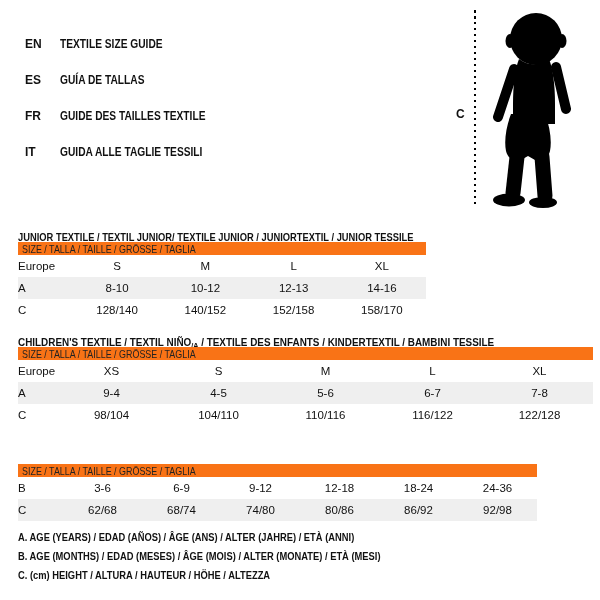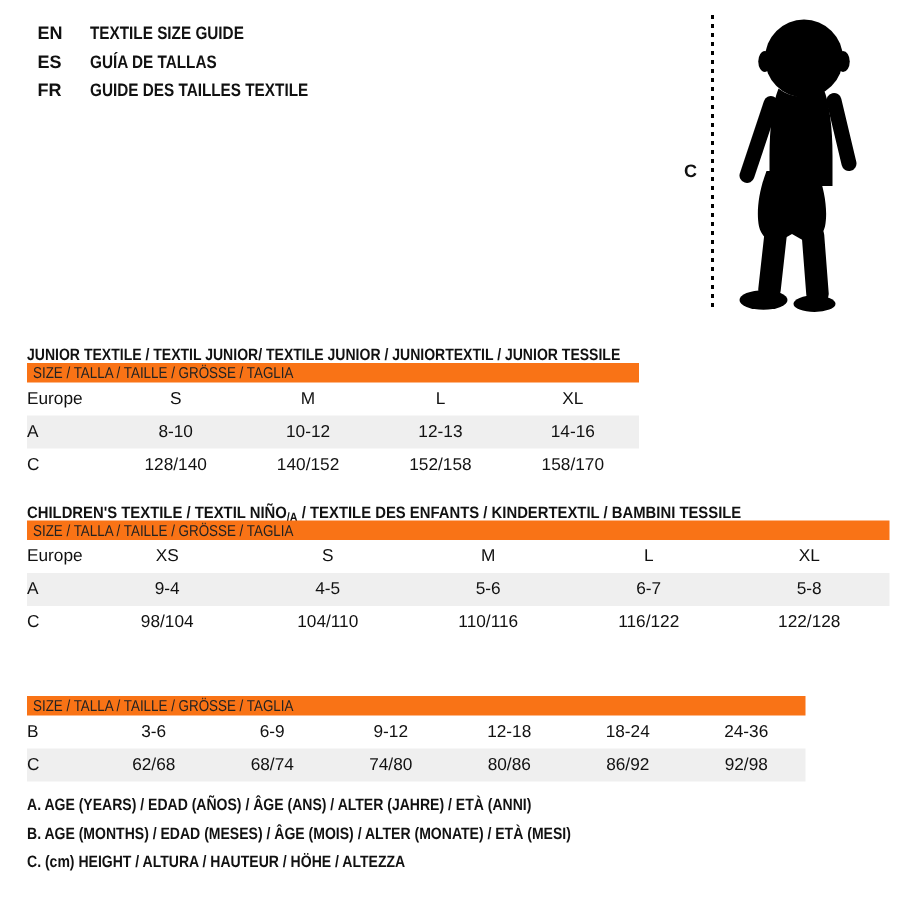--- a/index.html
+++ b/index.html
@@ -6,21 +6,21 @@
   .page { position:relative; width:600px; height:600px; background:#fff;
           font-family:"Liberation Sans", sans-serif; color:#111; overflow:hidden; }
 
   
   .cond { display:inline-block; white-space:nowrap; transform:scaleX(.85); transform-origin:0 50%; }
   .cond-n  { transform:scaleX(.90); }
   .cond-t  { transform:scaleX(.74); }
 
   
   .langs { position:absolute; left:25px; top:15px; font-weight:bold; font-size:12px; }
-  .lang-row { height:19px; display:flex; align-items:flex-start; }
+  .lang-row { height:19px; display:flex; align-items:flex-end;margin-top:17px; }
   .lang-code { width:35px; }
 
   
   .measure-line { position:absolute; left:474px; top:10px; width:2px; height:196px;
     background:repeating-linear-gradient(to bottom,#000 0 2.5px, transparent 2.5px 6px); }
   .figure-label { position:absolute; left:456px; top:107px; font-size:12px; font-weight:bold; }
   .baby-svg { position:absolute; left:484px; top:9px; }
 
   
   .sec-heading { position:absolute; left:18px; font-size:11px; font-weight:bold; white-space:nowrap;margin-top:12px; }
@@ -58,20 +58,24 @@
       <span class="lang-code">EN</span>
       <span class="cond">TEXTILE SIZE GUIDE</span>
     </div>
     <div class="lang-row">
       <span class="lang-code">ES</span>
       <span class="cond">GUÍA DE TALLAS</span>
     </div>
     <div class="lang-row">
       <span class="lang-code">FR</span>
       <span class="cond">GUIDE DES TAILLES TEXTILE</span>
+    </div>
+    <div class="lang-row">
+      <span class="lang-code">IT</span>
+      <span class="cond">GUIDA ALLE TAGLIE TESSILI</span>
     </div>
   </div>
 
   <div class="measure-line"></div>
   <div class="figure-label">C</div>
   <svg class="baby-svg" width="88" height="199" viewBox="0 0 88 199" xmlns="http://www.w3.org/2000/svg">
     <g fill="#000" stroke="none">
       <ellipse cx="52" cy="30" rx="26" ry="26"></ellipse>
       <ellipse cx="26" cy="32" rx="4.5" ry="7"></ellipse>
       <ellipse cx="78" cy="32" rx="4.5" ry="7"></ellipse>
@@ -134,21 +138,21 @@
       <div class="tcell">M</div>
       <div class="tcell">L</div>
       <div class="tcell">XL</div>
     </div>
     <div class="trow shaded">
       <div class="tlabel">A</div>
       <div class="tcell">9-4</div>
       <div class="tcell">4-5</div>
       <div class="tcell">5-6</div>
       <div class="tcell">6-7</div>
-      <div class="tcell">5-8</div>
+      <div class="tcell">7-8</div>
     </div>
     <div class="trow">
       <div class="tlabel">C</div>
       <div class="tcell">98/104</div>
       <div class="tcell">104/110</div>
       <div class="tcell">110/116</div>
       <div class="tcell">116/122</div>
       <div class="tcell">122/128</div>
     </div>
   </div>

